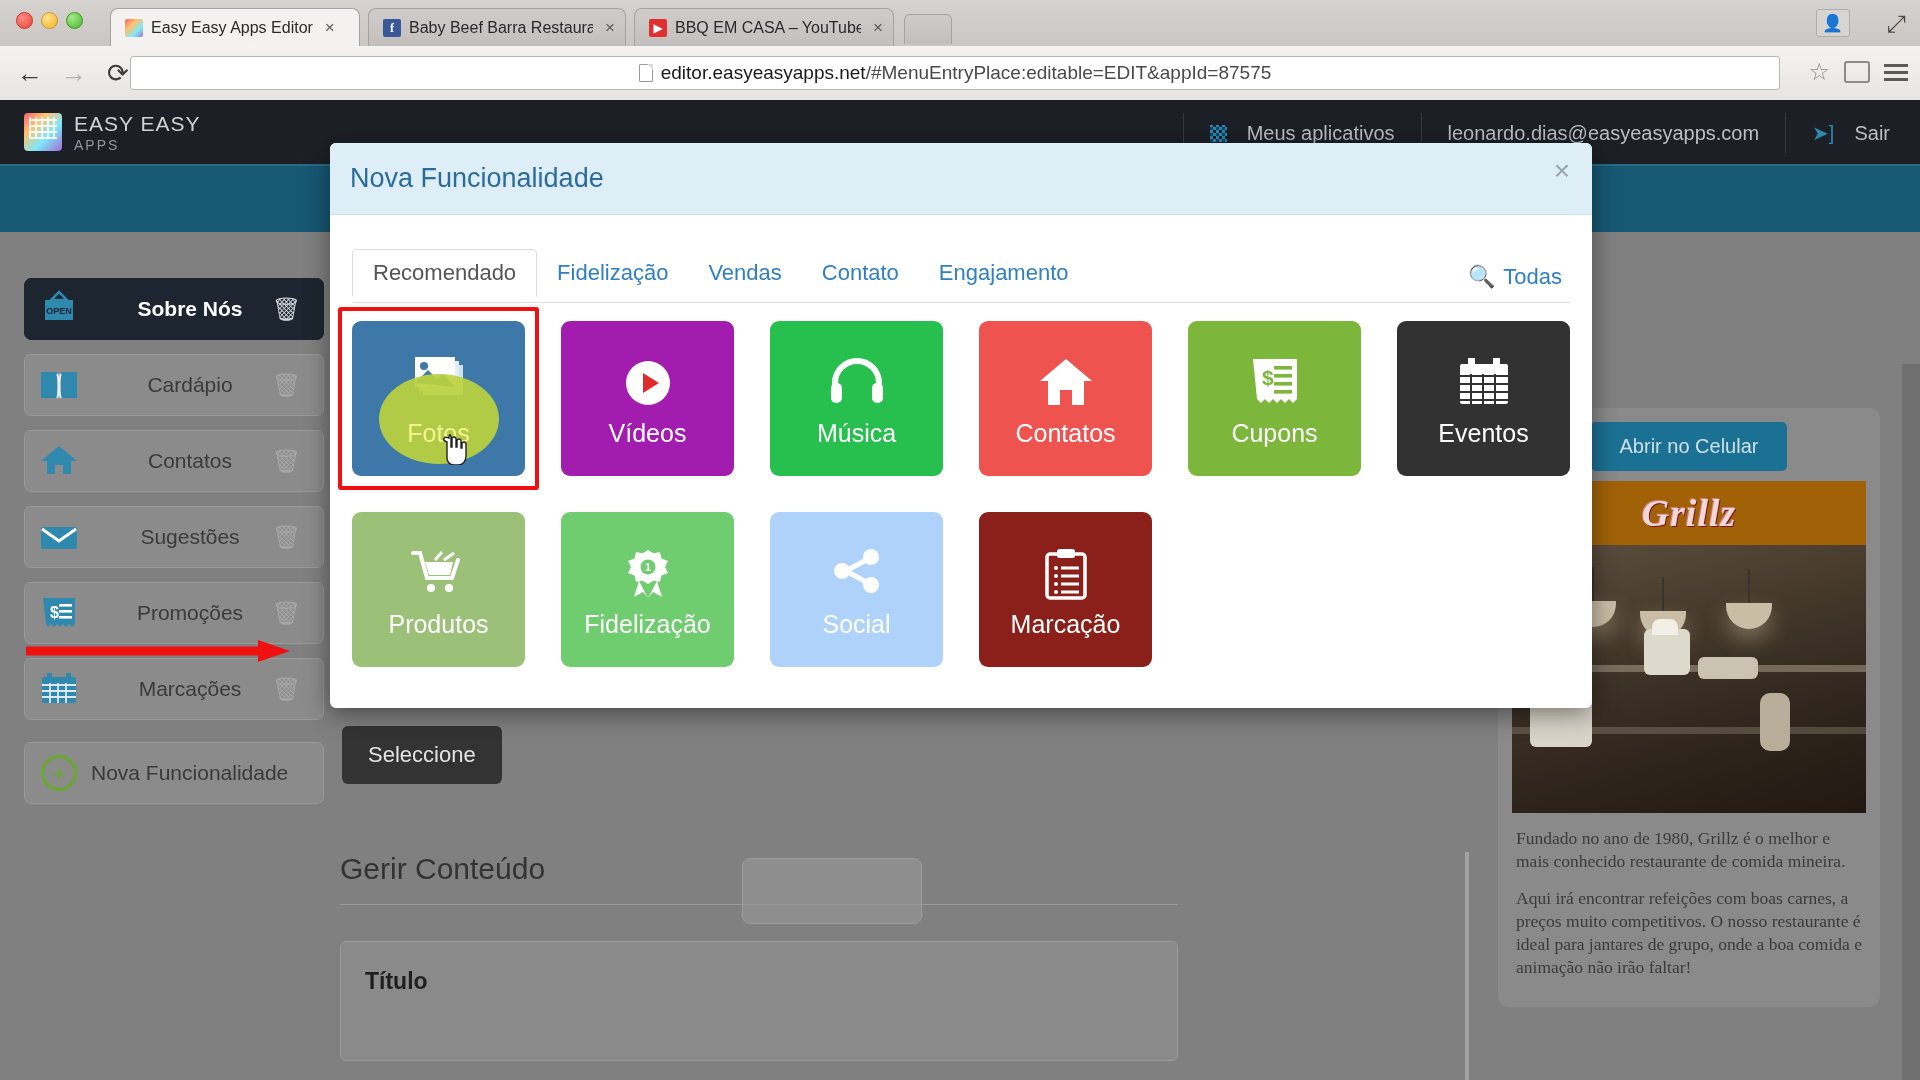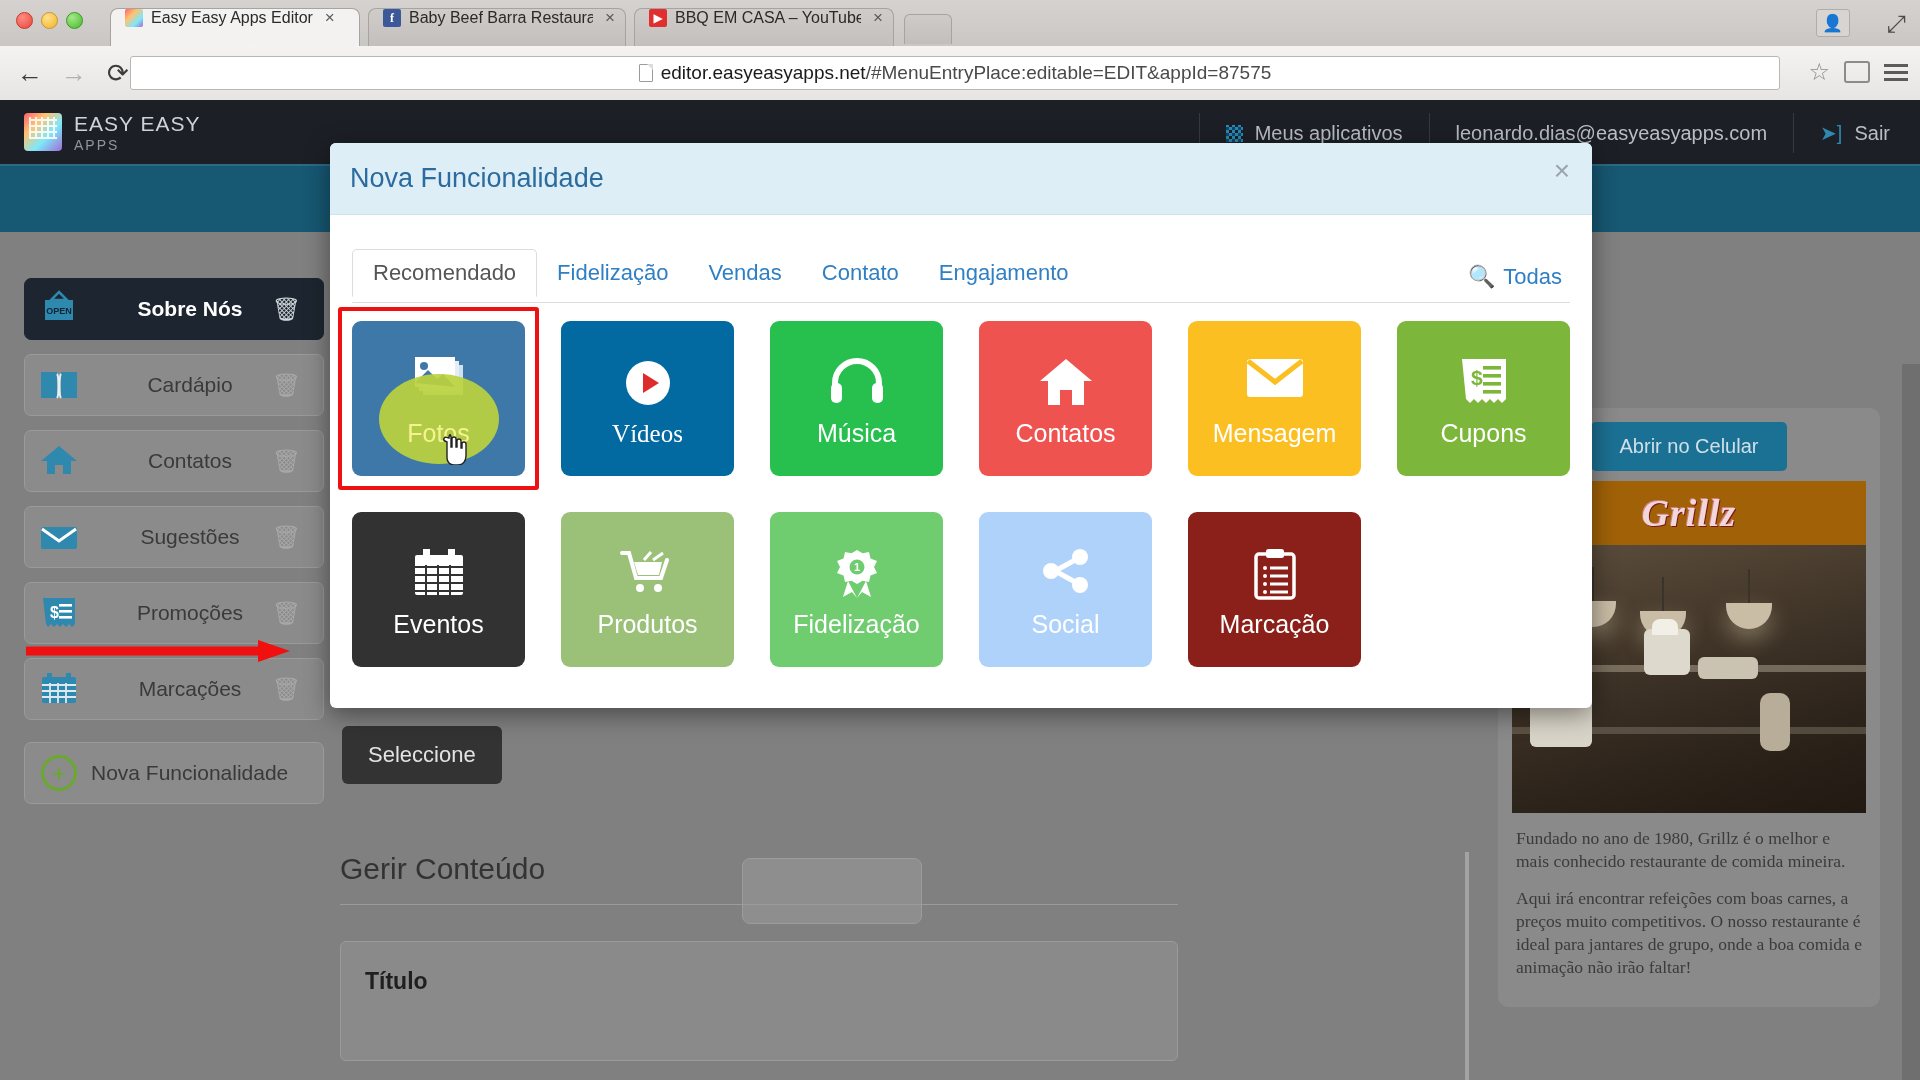--- a/index.html
+++ b/index.html
@@ -24,21 +24,21 @@
   }
   .traffic i {
     display: block; width: 17px; height: 17px; border-radius: 50%;
   }
   .traffic .red { background: radial-gradient(circle at 35% 30%, #ff8b82, #e8463a); border:1px solid #c13a2f; }
   .traffic .yel { background: radial-gradient(circle at 35% 30%, #ffe08a, #f0b429); border:1px solid #ca962a; }
   .traffic .grn { background: radial-gradient(circle at 35% 30%, #a6e88a, #46b92b); border:1px solid #3d9a27; }
 
   .tab {
     position: absolute; top: 8px; height: 38px;
-    display: flex; align-items: flex-start; gap: 8px;
+    display: flex; align-items: center; gap: 8px;
     padding: 0 10px 0 14px;
     border-radius: 8px 8px 0 0;
     background: linear-gradient(#d0ccc9, #c3bfbc);
     border: 1px solid #a7a3a0; border-bottom: none;
     font-size: 16px; color: #2a2a2a;
   }
   .tab.active {
     background: #f3f2f1;
     border-color: #a7a3a0;
     z-index: 5;
@@ -128,21 +128,21 @@
       repeating-linear-gradient(90deg,#fff 0 2px,transparent 2px 6px),
       repeating-linear-gradient(0deg,#fff 0 2px,transparent 2px 6px);
     opacity:.85;
   }
   .brand-text-1 { color:#cfd3d6; font-size:21px; letter-spacing:1px; line-height:1; }
   .brand-text-2 { color:#8e969c; font-size:14px; letter-spacing:2px; line-height:1; margin-top:4px; }
   .topbar-right {
     position:absolute; right:0; top:0; height:66px; display:flex; align-items:center;
   }
   .tb-item {
-    display:flex; align-items:center; gap:12px; height:40px; padding:0 26px;
+    display:flex; align-items:center; gap:20px; height:40px; padding:0 26px;
     color:#b8bec3; font-size:20px; border-left:1px solid #333a41;
   }
   .grid-icon {
     width:17px; height:17px;
     background:
       repeating-linear-gradient(90deg,#2f88ad 0 3px,transparent 3px 6px),
       repeating-linear-gradient(0deg,#2f88ad 0 3px,transparent 3px 6px);
     background-blend-mode: multiply;
   }
   .exit-icon { color:#2f88ad; font-size:20px; }
@@ -556,21 +556,21 @@
             <path d="M4 26l13-13 9 9 6-5 12 13z" fill="#3e78a8"></path>
           </svg>
       </span>
       <span class="hover-blob"></span>
       <span class="tlabel">Fotos</span>
       <svg class="cursor-hand" viewBox="0 0 26 32">
         <path d="M9 2c1.4 0 2 .9 2 2v10h1V6c0-1.2.8-2 2-2s2 .8 2 2v8h1V8c0-1.2.8-2 2-2s2 .8 2 2v7h1v-4c0-1.1.8-2 2-2s2 .9 2 2v12c0 5-3 9-8 9h-4c-4 0-7-3-7-7V9l-2-1c-1-.5-1.5-1.6-1-2.6.4-1 1.6-1.4 2.6-1L9 5V4c0-1.1.6-2 2-2z" transform="translate(-2,0)" fill="#ffffff" stroke="#222" stroke-width="1.4"></path>
       </svg>
     </div>
 
-    <div class="tile" style="background:#0369a1;font-family:Liberation Serif, serif;">
+    <div class="tile" style="background:#a21caf;">
       <span class="ticon">
         <svg width="52" height="52" viewBox="0 0 52 52">
             <circle cx="26" cy="26" r="22" fill="#fff"></circle>
             <path d="M21 16l16 10-16 10z" fill="#de2c2c"></path>
           </svg>
       </span>
       <span class="tlabel">Vídeos</span>
     </div>
 
     <div class="tile" style="background:#27c04e;">
@@ -587,29 +587,20 @@
     <div class="tile" style="background:#ef5350;">
       <span class="ticon">
         <svg width="56" height="50" viewBox="0 0 56 50">
             <path d="M28 2L2 24h8v24h36V24h8z" fill="#fff"></path>
             <rect x="22" y="33" width="12" height="15" fill="#ef5350"></rect>
           </svg>
       </span>
       <span class="tlabel">Contatos</span>
     </div>
 
-    <div class="tile" style="background:#fcbf21;">
-      <span class="ticon">
-        <svg width="58" height="42" viewBox="0 0 58 42">
-            <rect x="1" y="2" width="56" height="38" rx="3" fill="#fff"></rect>
-            <path d="M2 4l27 21L56 4" fill="none" stroke="#fcbf21" stroke-width="5"></path>
-          </svg>
-      </span>
-      <span class="tlabel">Mensagem</span>
-    </div>
 
     <div class="tile" style="background:#7cb63a;">
       <span class="ticon">
         <svg width="52" height="50" viewBox="0 0 52 50">
             <path d="M4 2h44v40l-4 4-4-4-4 4-4-4-4 4-4-4-4 4-4-4-4 4-4-4z" fill="#fff"></path>
             <text x="13" y="28" font-size="21" font-weight="bold" fill="#7cb63a" font-family="Liberation Sans">$</text>
             <g fill="#7cb63a">
               <rect x="25" y="9" width="18" height="3.6"></rect>
               <rect x="25" y="17" width="18" height="3.6"></rect>
               <rect x="25" y="25" width="18" height="3.6"></rect>

